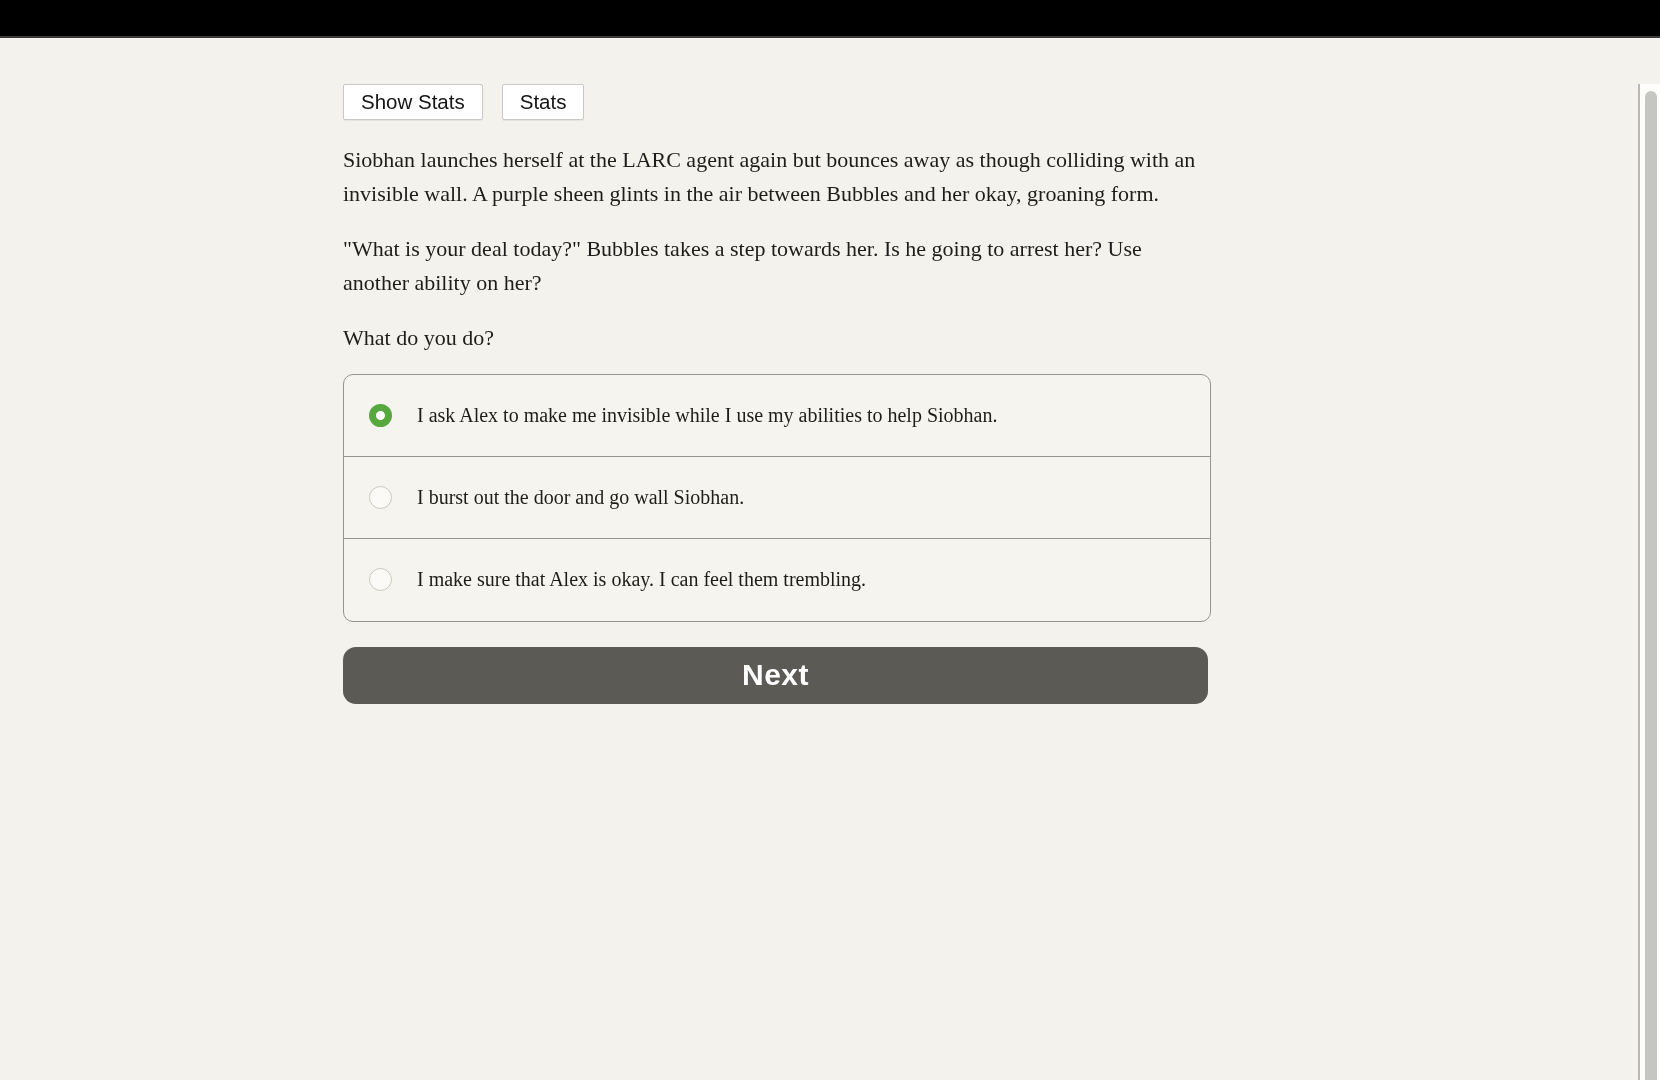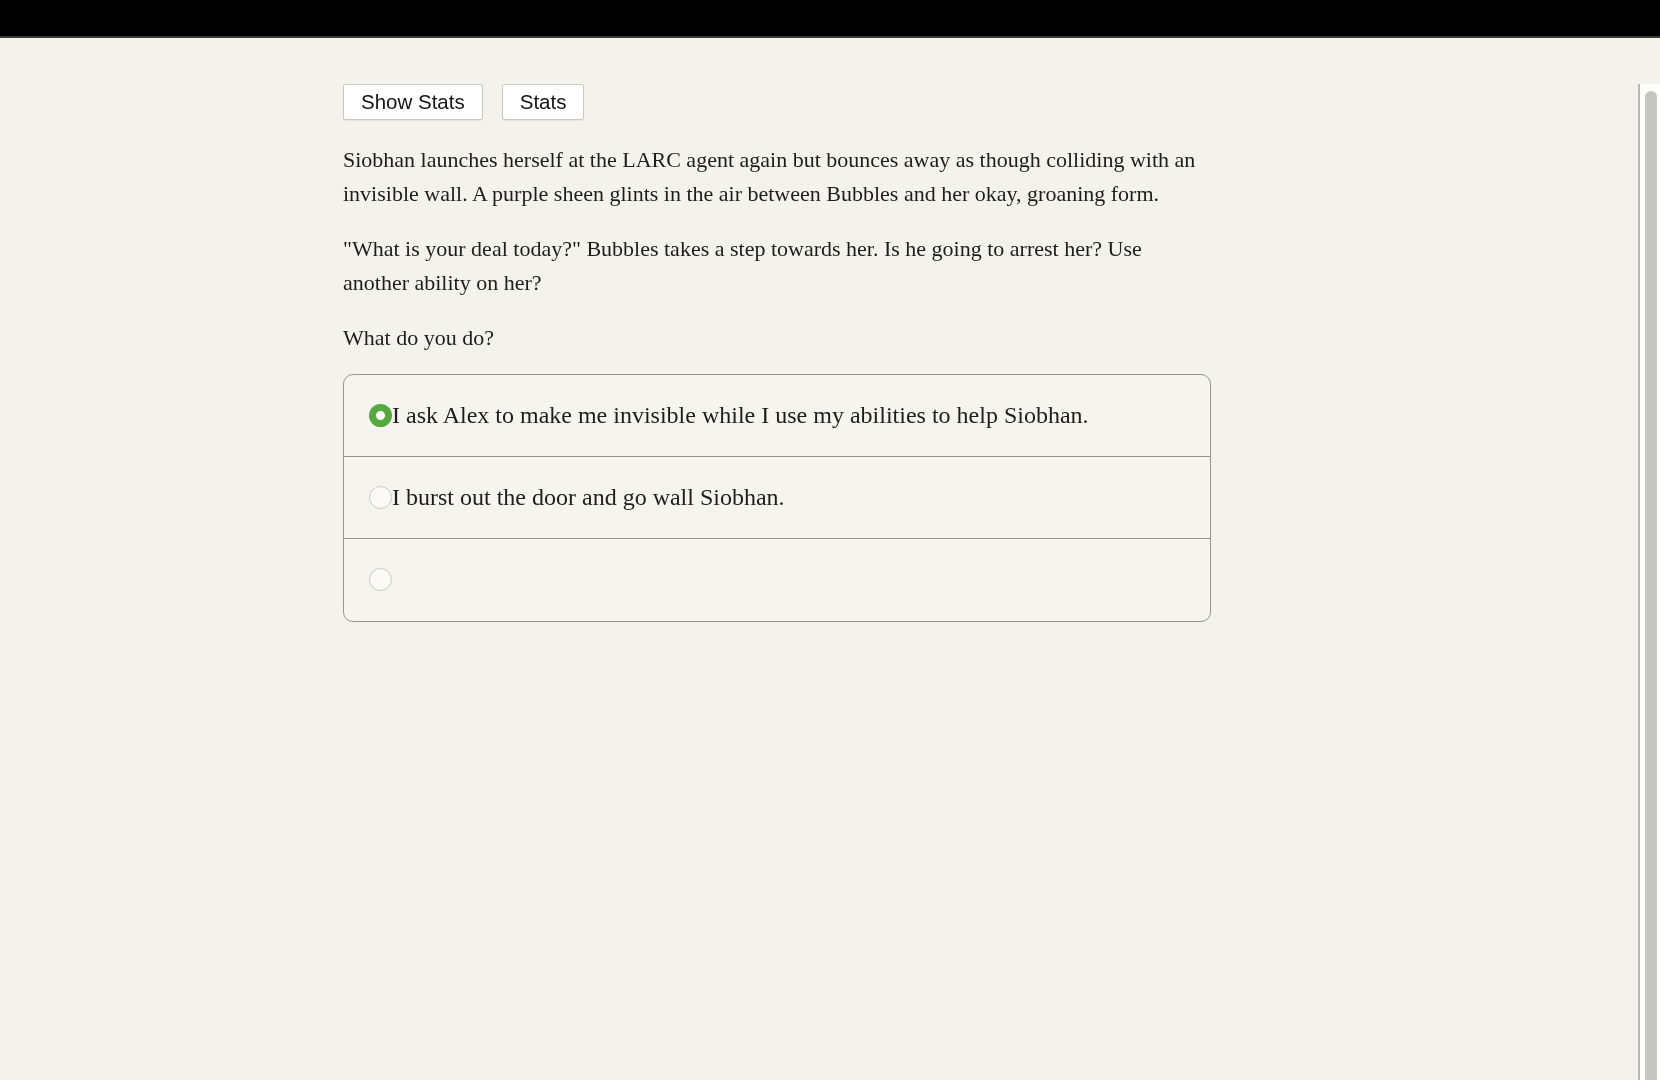--- a/index.html
+++ b/index.html
@@ -91,23 +91,23 @@
     background: #fbfaf6;
     border: 1.5px solid #c9c8c0;
     flex: 0 0 auto;
   }
   .radio.selected {
     background: #ffffff;
     border: 7px solid #56a83f;
   }
   .choice-label {
     font-family: "Liberation Serif", serif;
-    font-size: 24px;
+    font-size: 20px;
     color: #1e1d1b;
-    margin-left: 0;
+    margin-left: 25px;
   }
   
   .next-btn {
     margin-top: 25px;
     width: 865px;
     height: 57px;
     background: #5b5a54;
     border: none;
     border-radius: 13px;
     color: #ffffff;
@@ -164,22 +164,24 @@
       <div class="choice-row">
         <span class="radio selected"></span>
         <span class="choice-label">I ask Alex to make me invisible while I use my abilities to help Siobhan.</span>
       </div>
       <div class="choice-row">
         <span class="radio"></span>
         <span class="choice-label">I burst out the door and go wall Siobhan.</span>
       </div>
       <div class="choice-row">
         <span class="radio"></span>
+        <span class="choice-label">I make sure that Alex is okay. I can feel them trembling.</span>
       </div>
     </div>
 
+    <button class="next-btn">Next</button>
 
   </div>
 
   <div class="scrollbar-track">
     <div class="scrollbar-thumb"></div>
   </div>
 </div>
 
 </body></html>

